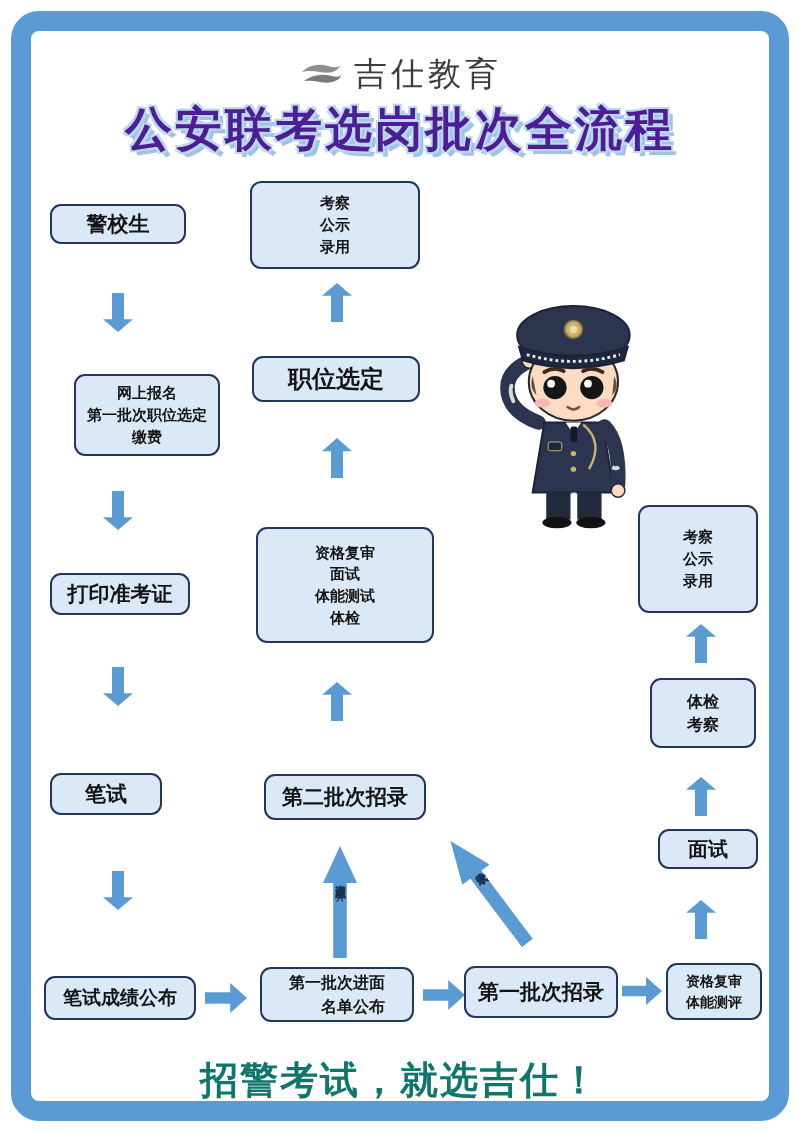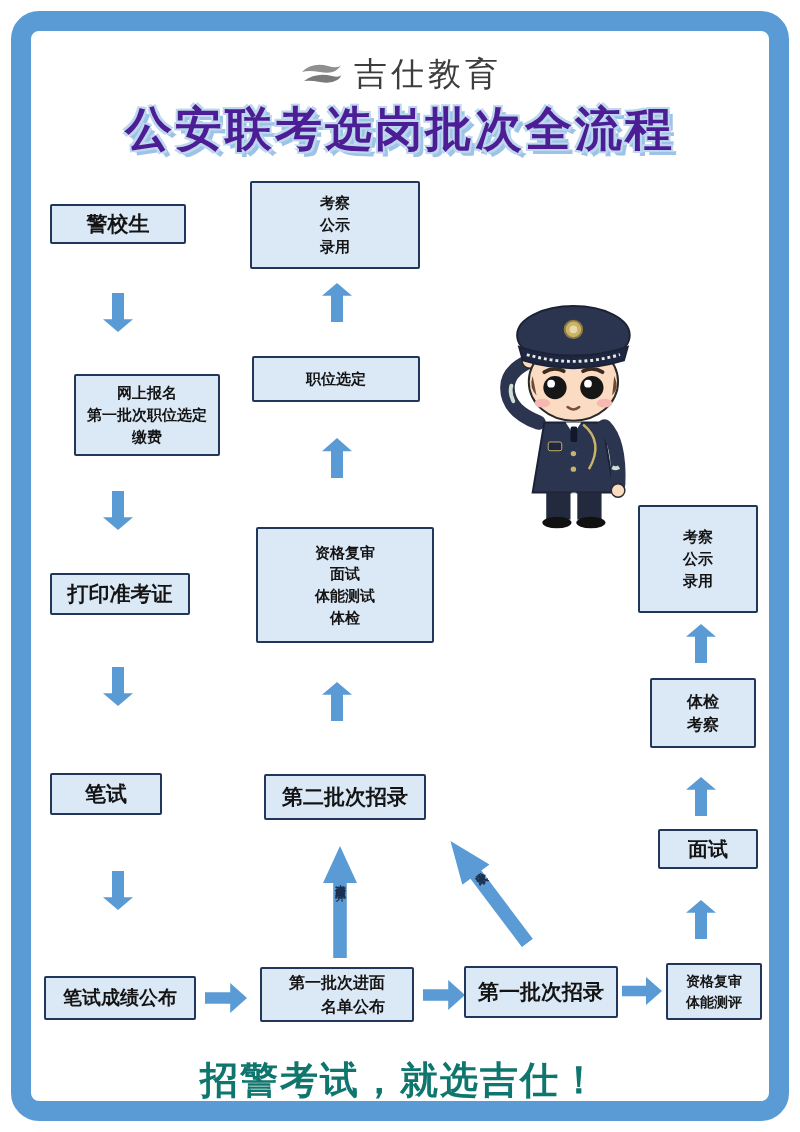--- a/index.html
+++ b/index.html
@@ -11,21 +11,21 @@
   
   .brand-row { position:absolute; left:0; top:52px; width:800px; display:flex;
                align-items:center; justify-content:center; gap:10px; }
   .brand-text { font-size:33px; color:#3d3d3d; font-weight:500; letter-spacing:4px; }
   .title { position:absolute; left:0; top:98px; width:800px; text-align:center;
            font-size:47px; font-weight:900; letter-spacing:3px; color:#4c1d95;
            text-shadow:-2px -2px 0 #bdd7ee, 2px -2px 0 #bdd7ee, -2px 2px 0 #bdd7ee,
                         2px 2px 0 #bdd7ee, 5px 5px 0 #9dc3e6; }
 
   
-  .box { position:absolute; background:#dbe8f6; border:2px solid #22365a; border-radius:2px;
+  .box { position:absolute; background:#dbe8f6; border:2px solid #22365a; border-radius:11px;
          display:flex; align-items:center; justify-content:center; text-align:center;
          font-weight:bold; color:#141414; white-space:pre-line; line-height:1.45; }
 
   
   .arr { position:absolute; background:#5b9bd5; }
   .arr.up    { clip-path:polygon(50% 0%,100% 33%,70% 33%,70% 100%,30% 100%,30% 33%,0% 33%); }
   .arr.down  { clip-path:polygon(30% 0%,70% 0%,70% 67%,100% 67%,50% 100%,0% 67%,30% 67%); }
   .arr.right { clip-path:polygon(0% 31%,60% 31%,60% 0%,100% 50%,60% 100%,60% 69%,0% 69%); }
   .arr-label { position:absolute; writing-mode:vertical-rl; text-orientation:upright;
                font-size:11px; font-weight:bold; color:#1c3150; letter-spacing:1px; }
@@ -70,21 +70,21 @@
   <div class="arr down" style="left:103px; top:667px; width:30px; height:39px;"></div>
   <div class="box" style="left:50px; top:773px; width:112px; height:42px; font-size:21px;">笔试</div>
   <div class="arr down" style="left:103px; top:871px; width:30px; height:39px;"></div>
   <div class="box" style="left:44px; top:976px; width:152px; height:44px; font-size:19px;">笔试成绩公布</div>
   <div class="arr right" style="left:205px; top:983px; width:42px; height:30px;"></div>
 
   <div class="box" style="left:250px; top:181px; width:170px; height:88px; font-size:15px;">考察
 公示
 录用</div>
   <div class="arr up" style="left:322px; top:283px; width:30px; height:39px;"></div>
-  <div class="box" style="left:252px; top:356px; width:168px; height:46px; font-size:15px;">职位选定</div>
+  <div class="box" style="left:252px; top:356px; width:168px; height:46px; font-size:24px;">职位选定</div>
   <div class="arr up" style="left:322px; top:438px; width:30px; height:40px;"></div>
   <div class="box" style="left:256px; top:527px; width:178px; height:116px; font-size:15px;">资格复审
 面试
 体能测试
 体检</div>
   <div class="arr up" style="left:322px; top:682px; width:30px; height:39px;"></div>
   <div class="box" style="left:264px; top:774px; width:162px; height:46px; font-size:21px;">第二批次招录</div>
 
   <div class="long-wrap">
     <div class="arr up"></div>

